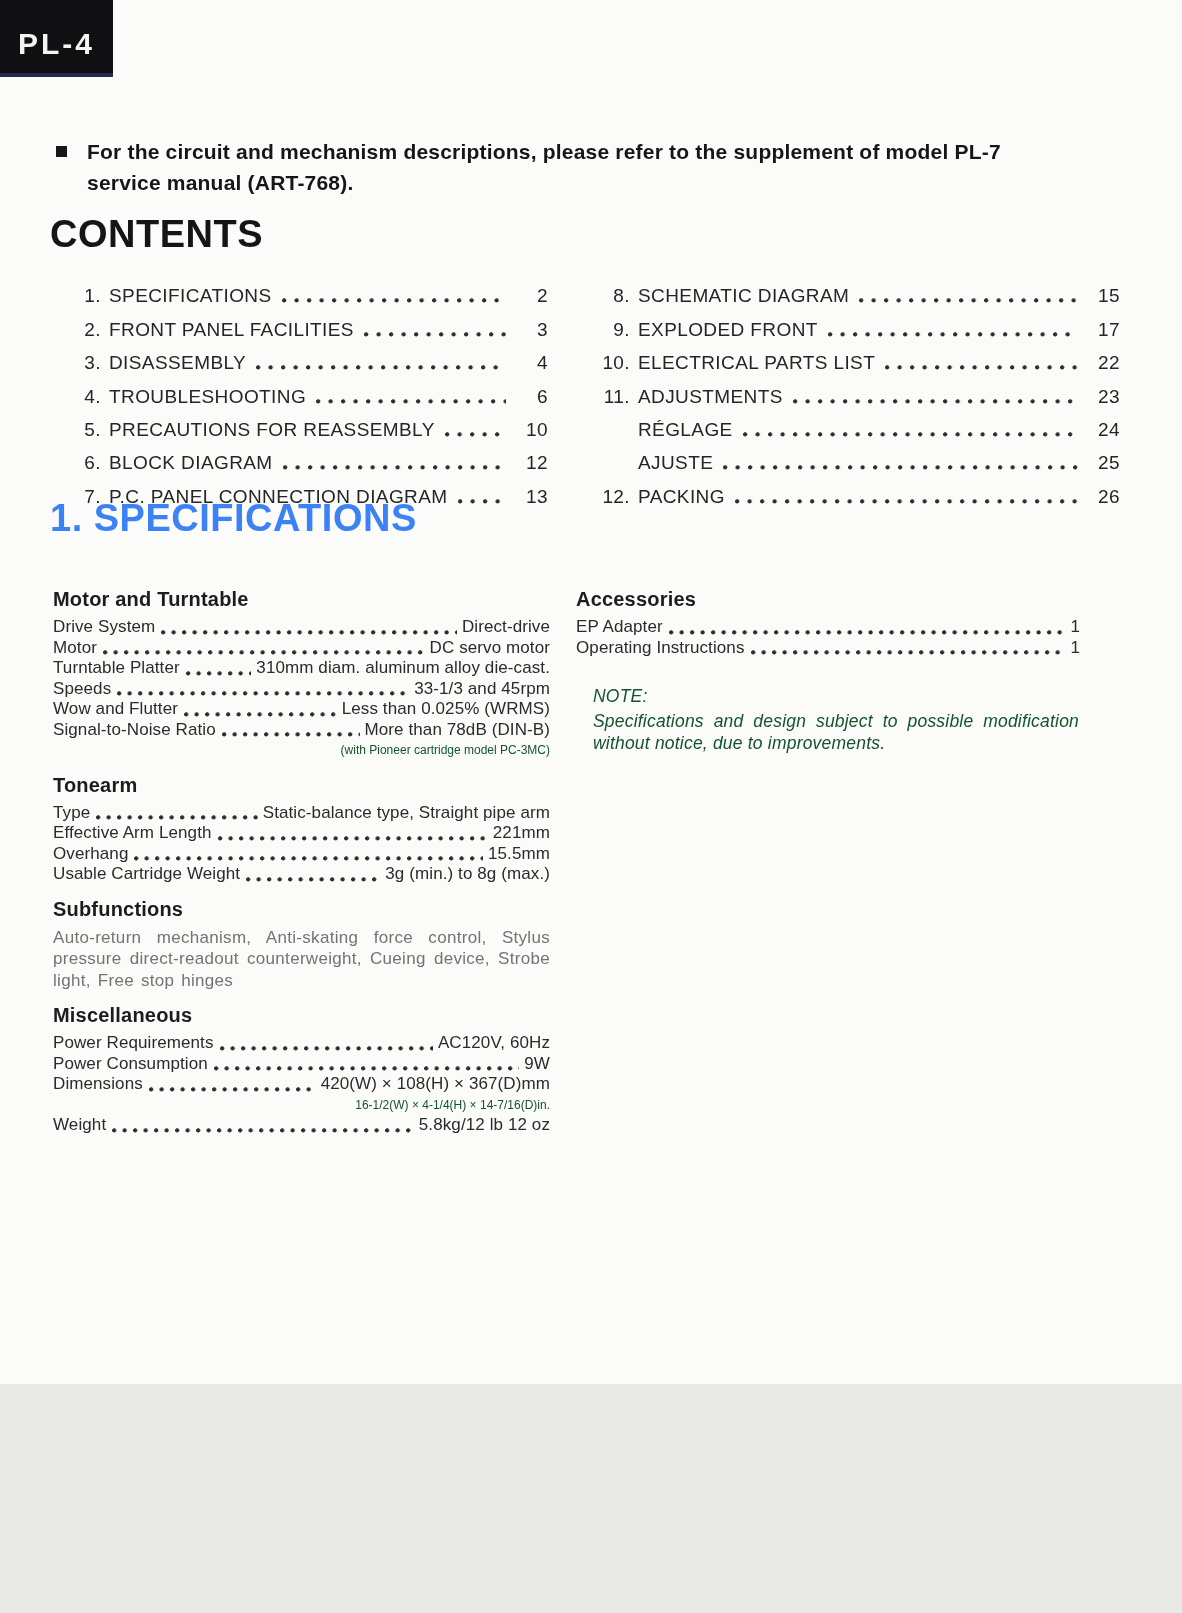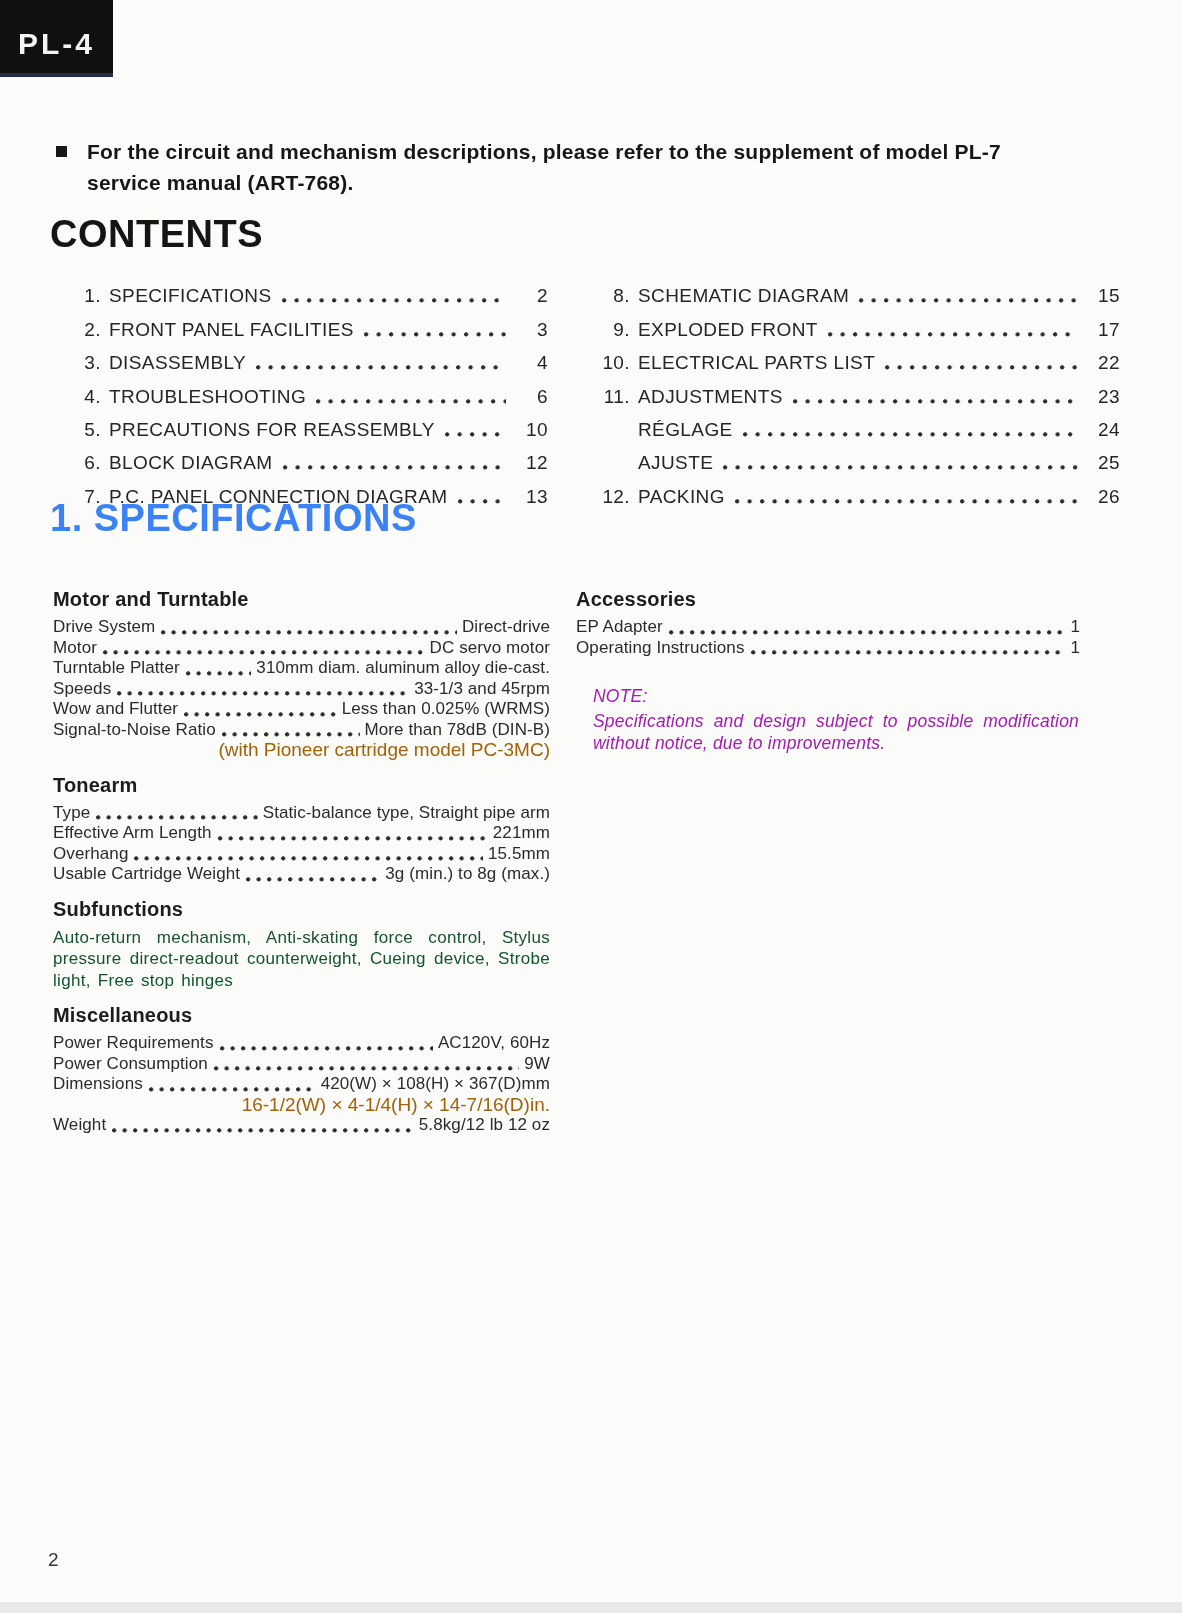--- a/index.html
+++ b/index.html
@@ -1,20 +1,20 @@
 <!DOCTYPE html>
 <html><head>
 <meta charset="utf-8">
 <style>
   * { margin: 0; padding: 0; box-sizing: border-box; }
   html, body { background: #e9e9e7; }
   .page {
     position: relative;
     width: 1182px;
-    height: 1602px;
+    height: 1384px;
     background: #fbfbfa;
     font-family: "Liberation Sans", sans-serif;
     color: #222;
     overflow: hidden;
     margin: 0 auto;
   }
 
   
   .badge {
     position: absolute;
@@ -117,44 +117,44 @@
     letter-spacing: 0.1px;
     color: #2b2b2b;
   }
   .spec-row .leader {
     margin: 0 5px 3px 6px;
     background-size: 10.5px 5px;
   }
   .spec-term { flex: none; white-space: nowrap; }
   .spec-value { flex: none; white-space: nowrap; }
   .spec-note {
-    font-size: 19px;
+    font-size: 12px;
     line-height: 20.5px;
     text-align: right;
-    color: #a16207;
+    color: #14532d;
   }
   .spec-para {
     font-size: 17px;
     line-height: 21.5px;
     letter-spacing: 0.3px;
     word-spacing: 2px;
     text-align: justify;
     text-align-last: left;
-    color: #14532d;
+    color: #737373;
   }
 
   
   .note-block {
     margin: 27px 0 0 17px;
     width: 486px;
     font-style: italic;
     font-size: 17.5px;
     line-height: 22.5px;
     letter-spacing: 0.2px;
-    color: #a21caf;
+    color: #14532d;
   }
   .note-title { margin-bottom: 2px; }
   .note-body { text-align: justify; text-align-last: left; }
 
   
   .page-num {
     position: absolute;
     left: 48px; top: 1549px;
     font-size: 19px;
     letter-spacing: 1px;

